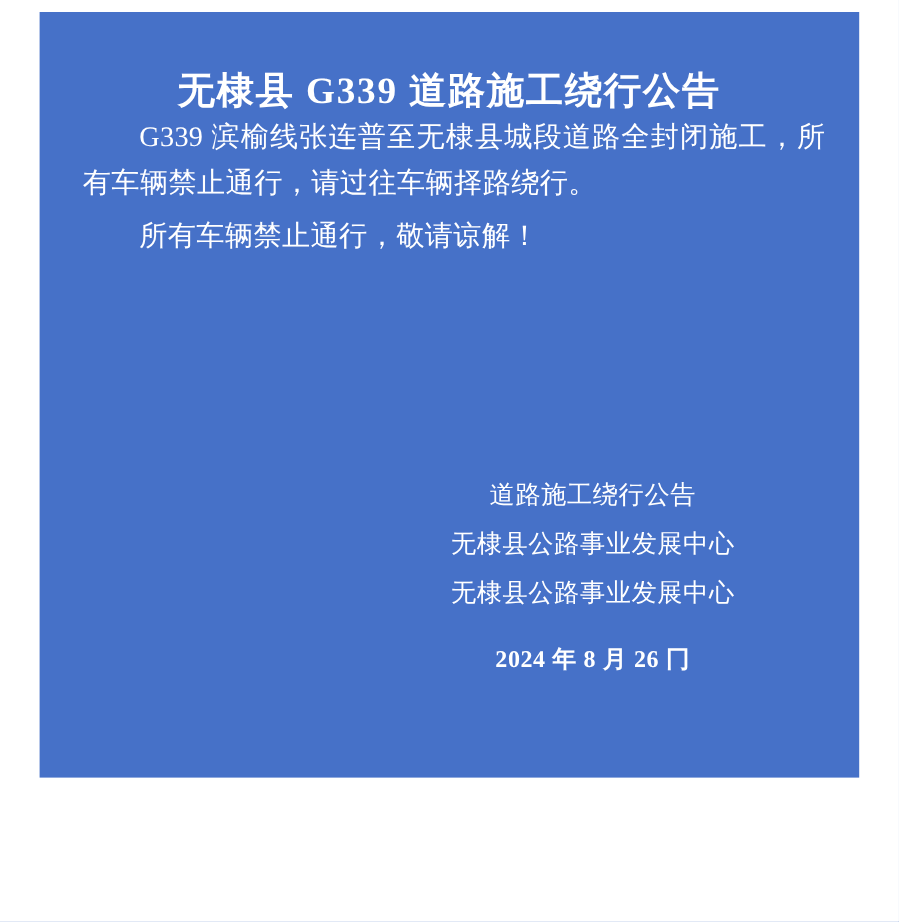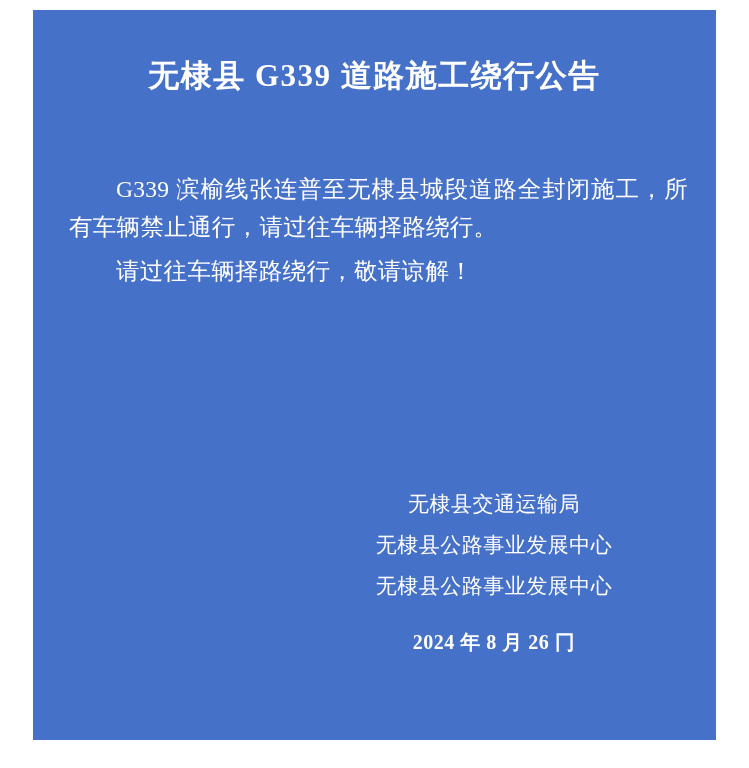--- a/index.html
+++ b/index.html
@@ -10,39 +10,38 @@
   body {
     width: 749px;
     height: 768px;
     font-family: "Liberation Serif", "DejaVu Serif", serif;
   }
   .poster {
     position: absolute;
     left: 33px;
     top: 10px;
     width: 683px;
-    height: 730px;
+    height: 638px;
     background: #4671c8;
     color: #ffffff;
     box-sizing: border-box;
     overflow: hidden;
   }
   .title {
     margin: 0;
     padding-top: 46px;
     text-align: center;
     font-family: "Liberation Serif", "DejaVu Serif", serif;
     font-weight: bold;
     font-size: 31px;
     letter-spacing: 1.5px;
     line-height: 1.3;
     color: #ffffff;
   }
   .body-block {
-    margin-top: 74px;
     padding: 0 28px 0 36px;
   }
   .para {
     margin: 0 0 6px 0;
     font-size: 23.5px;
     line-height: 1.62;
     text-align: justify;
     text-indent: 2em;
     color: #ffffff;
     letter-spacing: 0.3px;
@@ -71,23 +70,23 @@
 </style>
 </head>
 <body>
 
 <div class="poster">
 
   <h1 class="title">无棣县 G339 道路施工绕行公告</h1>
 
   <div class="body-block">
     <p class="para">G339 滨榆线张连普至无棣县城段道路全封闭施工，所有车辆禁止通行，请过往车辆择路绕行。</p>
-    <p class="para tight">请过往车辆择路绕行，敬请谅解！</p>
+    <p class="para tight">所有车辆禁止通行，敬请谅解！</p>
   </div>
 
   <div class="signature">
-    <div class="sig-line">无棣县交通运输局</div>
+    <div class="sig-line">道路施工绕行公告</div>
     <div class="sig-line">无棣县公路事业发展中心</div>
     <div class="sig-line">无棣县公路事业发展中心</div>
     <div class="sig-line date">2024 年 8 月 26 冂</div>
   </div>
 
 </div>
 
 </body></html>

